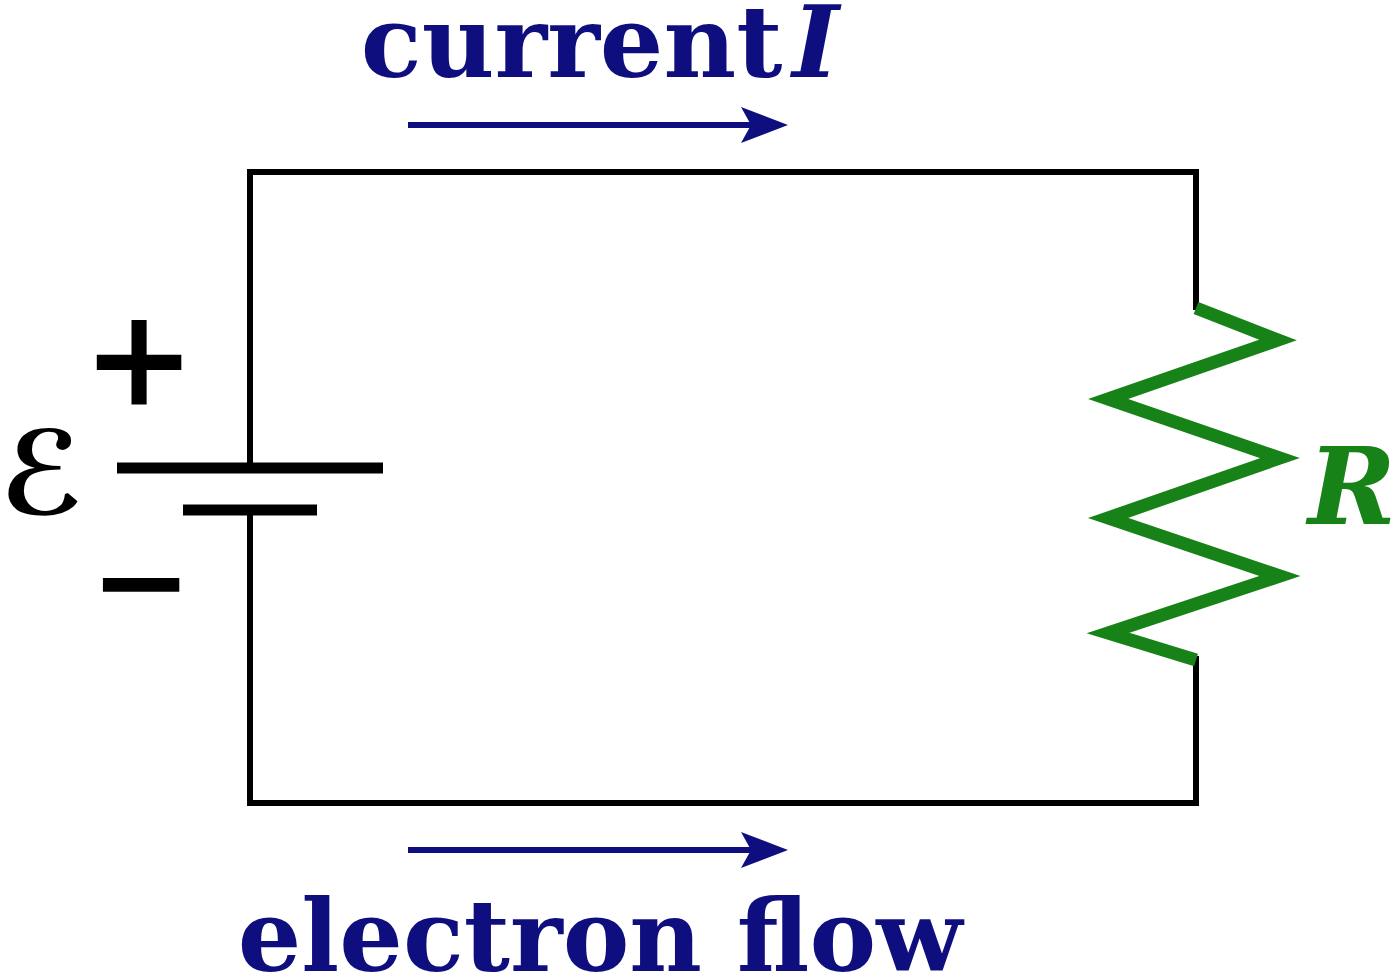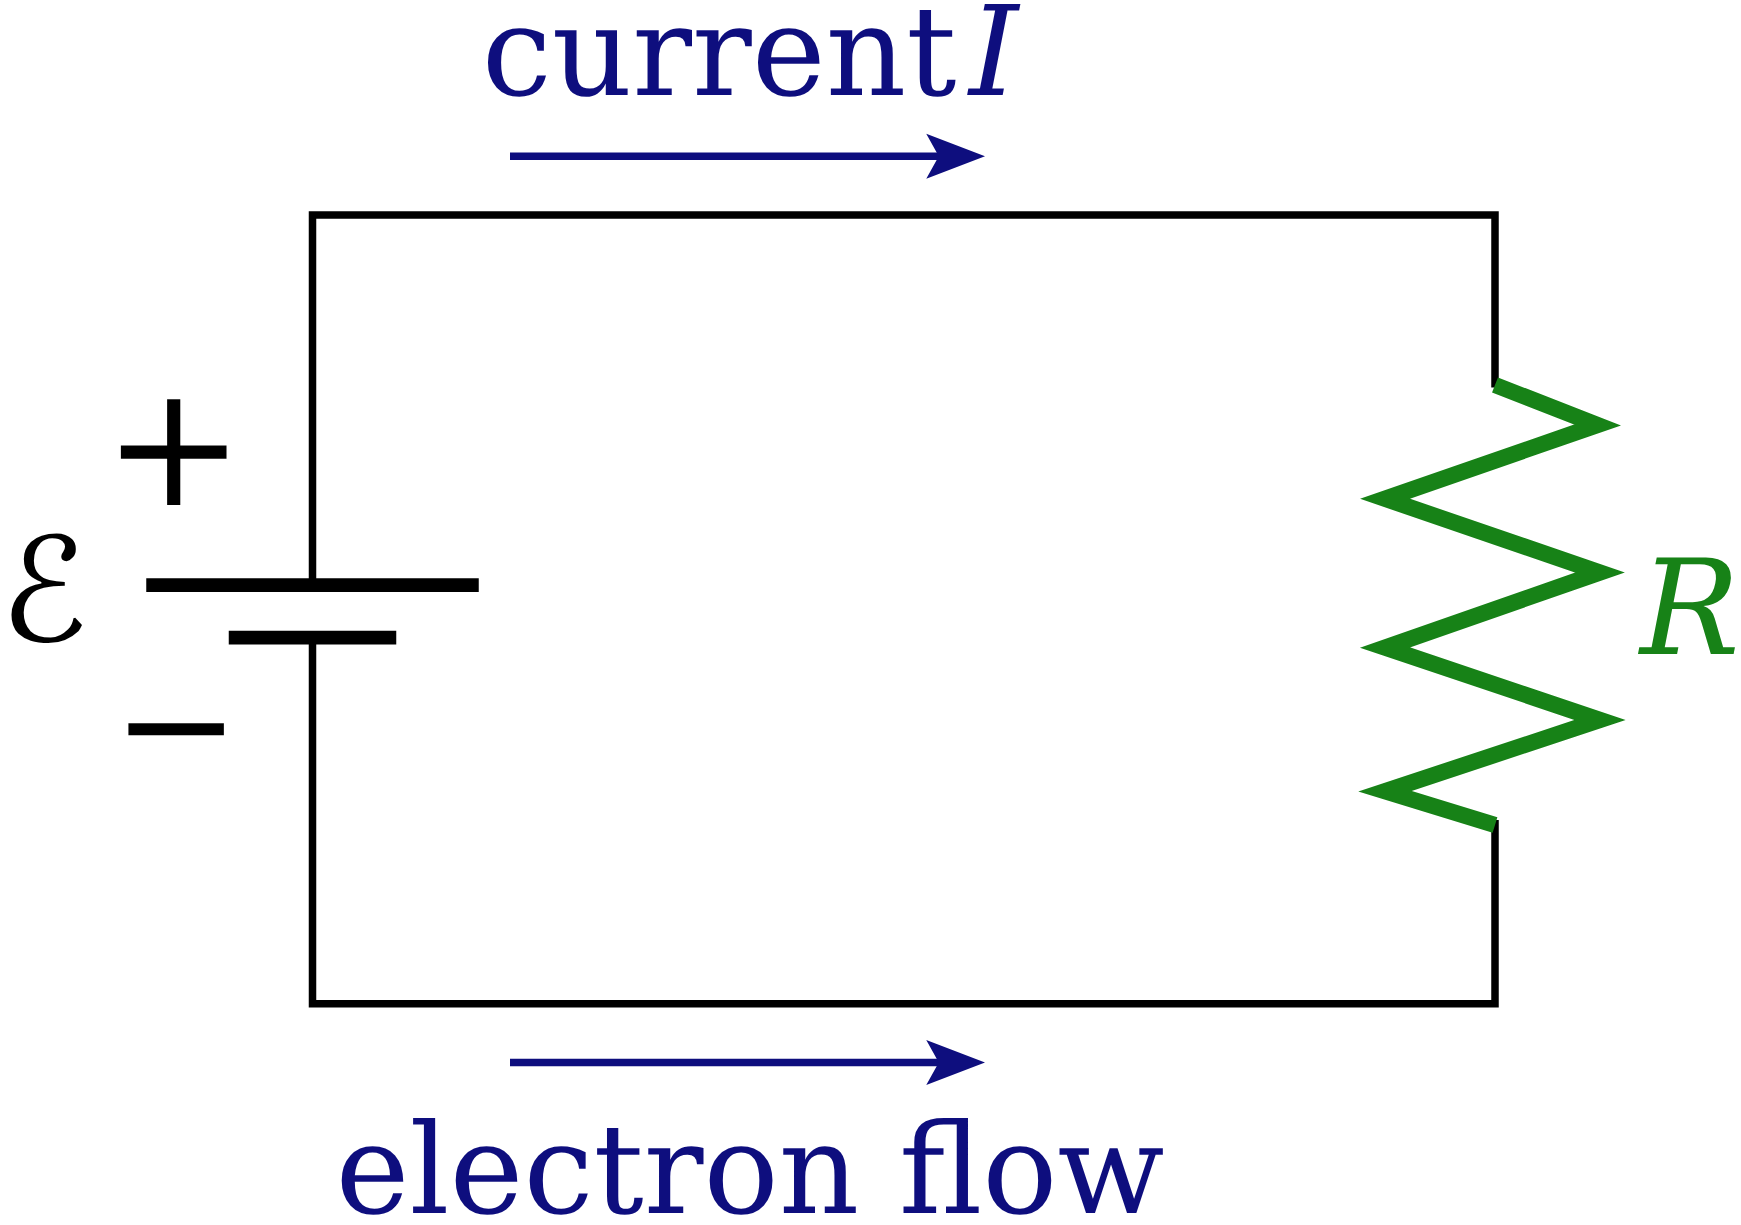--- a/index.html
+++ b/index.html
@@ -7,20 +7,21 @@
     padding: 0;
     background: #ffffff;
   }
   .stage {
     position: relative;
     width: 1393px;
     height: 980px;
     background: #ffffff;
     overflow: hidden;
     font-family: "DejaVu Serif", serif;
+    font-weight: bold;
   }
   .stage svg {
     position: absolute;
     left: 0;
     top: 0;
   }
   
   .wire {
     stroke: var(--color-wire, #000);
     stroke-width: 6;

